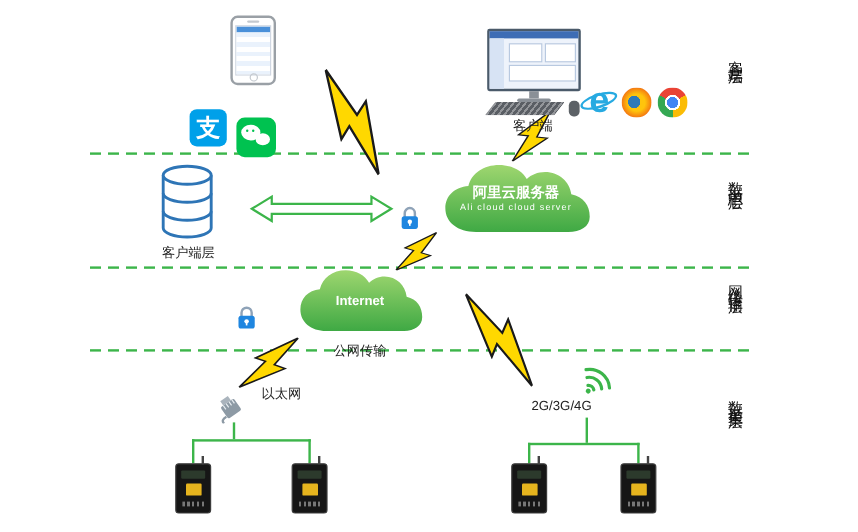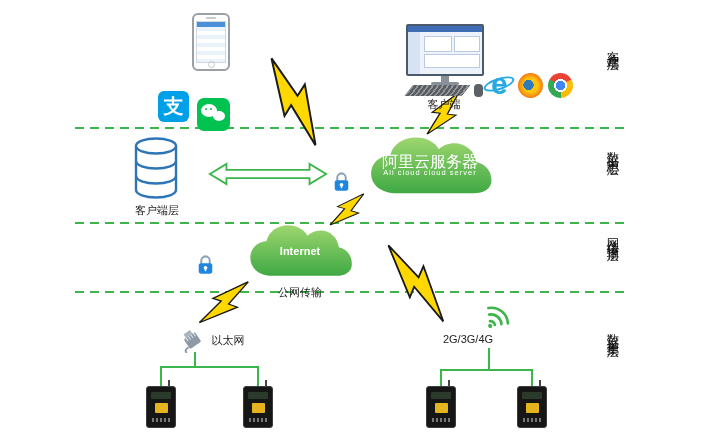--- a/index.html
+++ b/index.html
@@ -177,21 +177,21 @@
       <defs>
           <linearGradient id="g1" x1="0" y1="0" x2="0" y2="1">
         <stop offset="0" stop-color="#9ed66f"></stop>
             <stop offset="1" stop-color="#3fa944"></stop>
       </linearGradient>
         </defs>
       <path d="M48,102 C24,102 8,88 8,68 C8,50 20,38 38,36 C42,18 58,6 78,6 C94,6 108,14 114,26
                C120,20 128,16 138,16 C156,16 170,30 172,48 C188,52 196,64 196,80 C196,94 184,102 168,102 Z" fill="url(#g1)"></path>
     </svg>
   </div>
-  <div class="cloudtext" style="left:366px;top:152px;width:128px;font-size:16px;font-weight:400">阿里云服务器</div>
+  <div class="cloudtext" style="left:366px;top:152px;width:128px;font-size:12px;font-weight:700">阿里云服务器</div>
   <div class="cloudtext" style="left:366px;top:168px;width:128px;font-size:7.5px;letter-spacing:1px">Ali cloud  cloud server</div>
 
   <div class="abs isvg" style="left:333px;top:170px;width:17px;height:22px">
     <svg viewBox="0 0 20 26">
       <path d="M5,13 V9 a5,5 0 0 1 10,0 V13" fill="none" stroke="#8fa3b8" stroke-width="2.4"></path>
       <rect x="2" y="12" width="16" height="12.5" rx="2.5" fill="#1f86e0"></rect>
       <circle cx="10" cy="17.5" r="2.2" fill="#fff"></circle>
         <rect x="9.2" y="18" width="1.6" height="3.5" fill="#fff"></rect>
     </svg>
   </div>
@@ -228,21 +228,21 @@
         <g stroke="#e8eef2" stroke-width="1">
           <line x1="9" y1="7" x2="9" y2="11"></line>
             <line x1="12" y1="7" x2="12" y2="11"></line>
           <line x1="15" y1="7" x2="15" y2="11"></line>
             <line x1="18" y1="7" x2="18" y2="11"></line>
         </g>
       </g>
       <path d="M9,20 q-5,3 -2,6" stroke="#8d9aa5" stroke-width="2" fill="none"></path>
     </svg>
   </div>
-  <div class="lbl" style="left:205px;top:333px;width:46px;text-align:center">以太网</div>
+  <div class="lbl" style="left:205px;top:321px;width:46px;text-align:right">以太网</div>
 
   <div class="abs isvg" style="left:482px;top:302px;width:31px;height:29px;transform:rotate(38deg)">
     <svg viewBox="0 0 30 28">
       <g fill="none" stroke="#3cb54a" stroke-width="2.6" stroke-linecap="round">
         <path d="M3,13 A16,16 0 0 1 27,13"></path>
         <path d="M7.5,17.5 A10,10 0 0 1 22.5,17.5"></path>
         <path d="M12,22 A4.5,4.5 0 0 1 18,22"></path>
       </g>
       <circle cx="15" cy="25.5" r="2" fill="#3cb54a"></circle>
     </svg>

